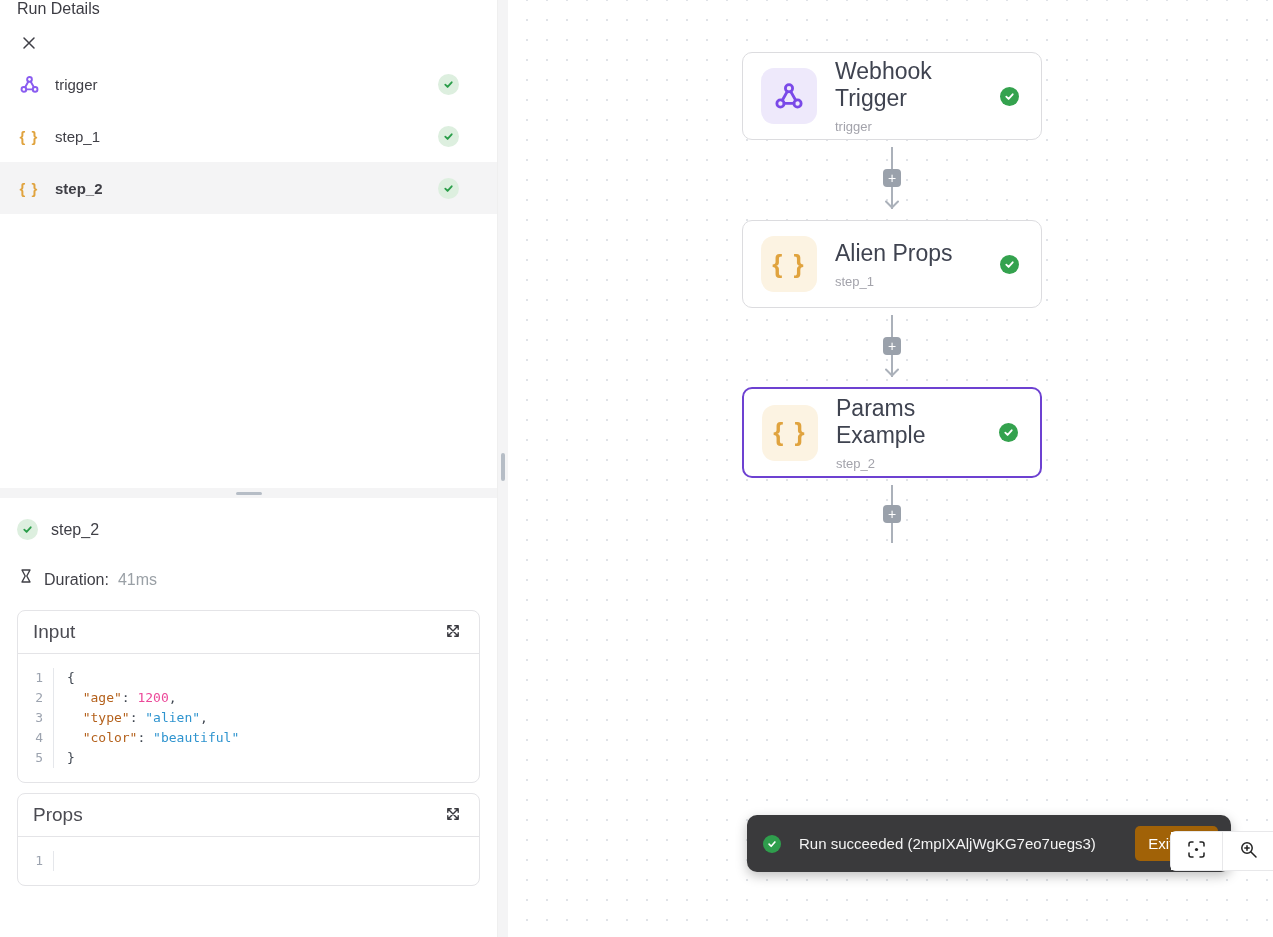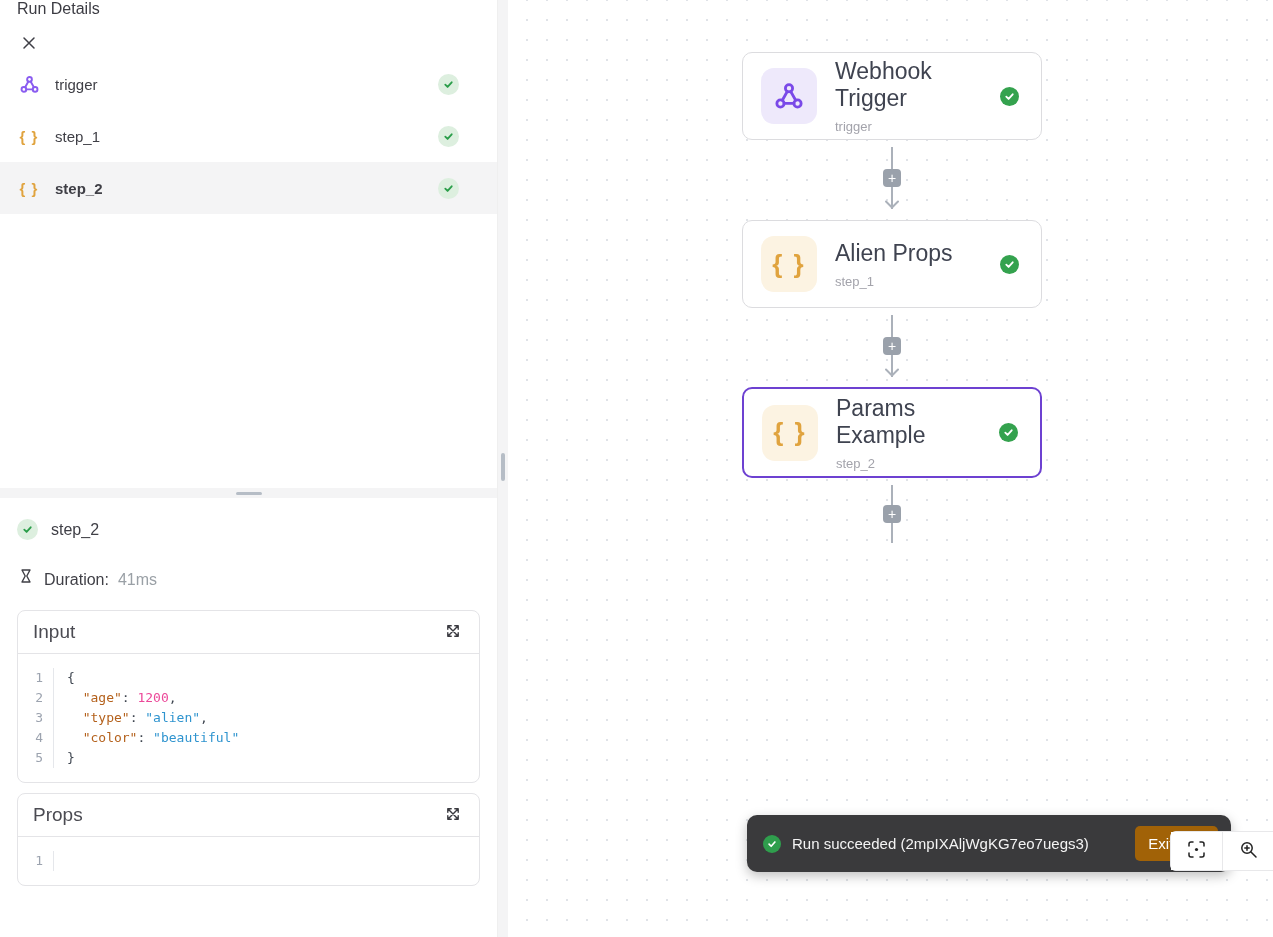--- a/index.html
+++ b/index.html
@@ -83,21 +83,21 @@
     display:flex; align-items:center; justify-content:center; flex-shrink:0; }
 
   .edge { position:absolute; left:384px; width:18px; transform:translateX(-50%); }
   .edge-line { position:absolute; left:50%; margin-left:-1px; top:0; bottom:0; width:2px; background:#abb1ba; }
   .edge-plus { position:absolute; top:calc(50% - 9px); left:0; width:18px; height:18px; border-radius:4px;
     background:#9aa1ab; color:#fff; font-size:14px; line-height:16px; text-align:center; border:none; cursor:pointer;
     font-family:inherit; }
   .edge-arrow { position:absolute; bottom:-4px; left:50%; transform:translateX(-50%); }
 
   .toast { position:absolute; left:239px; top:815px; width:484px; height:57px; background:#3a3a3c;
-    border-radius:10px; display:flex; align-items:center; padding:0 13px 0 16px; gap:11px;
+    border-radius:10px; display:flex; align-items:center; padding:0 13px 0 16px; gap:18px;
     box-shadow:0 4px 12px rgba(0,0,0,.25); }
   .toast-check { width:18px; height:18px; border-radius:50%; background:#2f9e4d;
     display:flex; align-items:center; justify-content:center; flex-shrink:0; }
   .toast-msg { font-size:15px; color:#f4f4f4; }
   .toast-btn { margin-left:auto; background:#a16207; border:none; border-radius:5px; color:#fff;
     font-size:15px; padding:9px 13px; cursor:pointer; font-family:inherit; }
 
   .view-controls { position:absolute; right:0; top:831px; height:40px; display:flex; background:#fff;
     border:1px solid #e8e8ea; border-right:none; border-radius:6px 0 0 6px; }
   .view-btn { width:51px; display:flex; align-items:center; justify-content:center; background:#fff;

